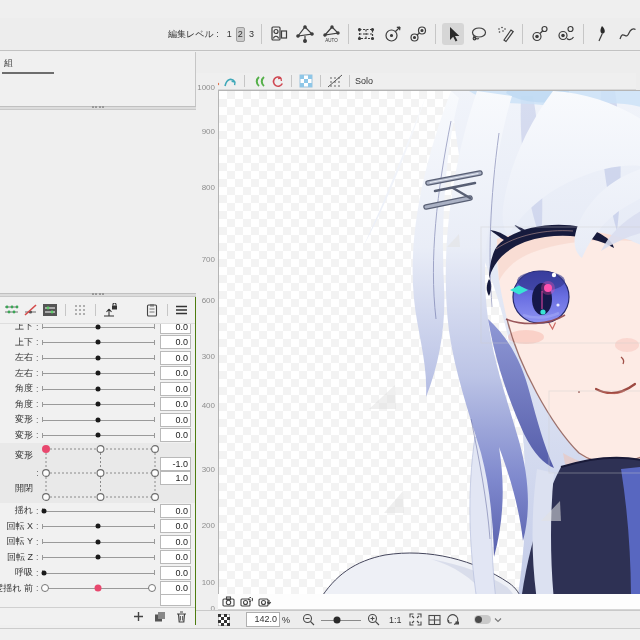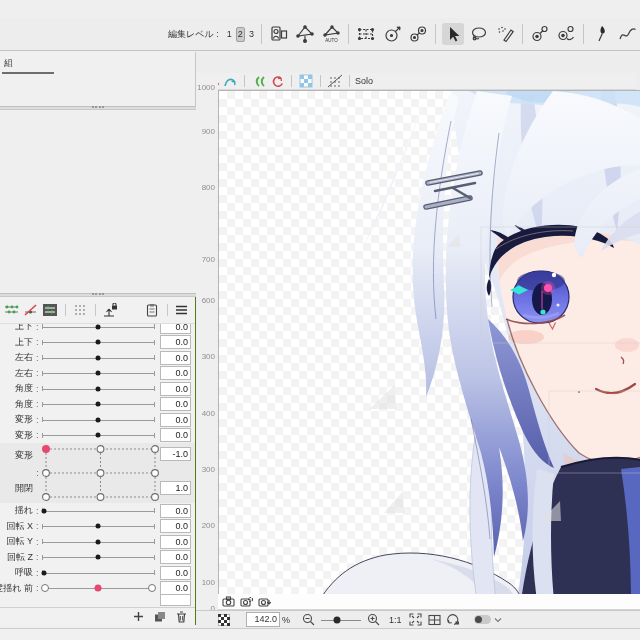--- a/index.html
+++ b/index.html
@@ -61,21 +61,21 @@
   .knob.open{width:6px;height:6px;background:#fdfdfd;border:1.3px solid #777}
   .knob.red{width:7px;height:7px;background:#e8486e}
   .p-val{width:27px;height:12px;background:#fff;border:1px solid #b9b9b9;font-size:9px;
          line-height:12px;text-align:right;padding-right:2px;box-sizing:content-box;color:#222;flex:0 0 auto;margin-right:4px}
   
   #grid-block{height:60px;background:#e9e9e9;display:flex;align-items:stretch;font-size:9px;color:#333}
   #grid-labs{width:33px;display:flex;flex-direction:column;justify-content:space-between;
              align-items:flex-end;padding:6px 0 8px 0;box-sizing:border-box;overflow:hidden;white-space:nowrap}
   #grid-col{width:9px;display:flex;align-items:center;justify-content:center;color:#666}
   #grid-area{flex:1;position:relative;margin-right:5px}
-  #grid-vals{display:flex;flex-direction:column;justify-content:space-between;padding:4px 0 8px 0;box-sizing:border-box}
+  #grid-vals{display:flex;flex-direction:column;justify-content:center;padding:4px 0 8px 0;box-sizing:border-box}
   
   #param-footer{height:17px;flex:0 0 auto;border-top:1px solid #d0d0d0;display:flex;align-items:center;
                 justify-content:flex-end;padding-right:8px;gap:10px}
   #param-footer svg{stroke:#444;stroke-width:1.2;fill:none}
 
   
   #canvas-area{position:absolute;left:196px;top:52px;width:444px;height:576px;background:#ededed}
   #tabbar{position:absolute;left:0;top:0;width:444px;height:21px;background:#ececec;
           border-bottom:1px solid #cfcfcf;box-sizing:border-box}
   #doctab{position:absolute;left:26px;top:1px;width:98px;height:20px;background:#fff;
@@ -587,21 +587,21 @@
       <span>Solo</span>
     </div>
 
     <div id="ruler">
         <span style="top: 10px;">1000</span>
         <span style="top: 54px;">900</span>
         <span style="top: 110px;">800</span>
         <span style="top: 182px;">700</span>
         <span style="top: 223px;">600</span>
         <span style="top: 279px;">300</span>
-        <span style="top: 336px;">400</span>
+        <span style="top: 328px;">400</span>
         <span style="top: 392px;">300</span>
         <span style="top: 448px; padding-left: 32px;">200</span>
         <span style="top: 505px;">100</span>
         <span style="top: 531px;">0</span>
       </div>
 
     <div id="viewport">
 
       <svg width="422" height="504" viewBox="218 90 422 504">
         <defs>

